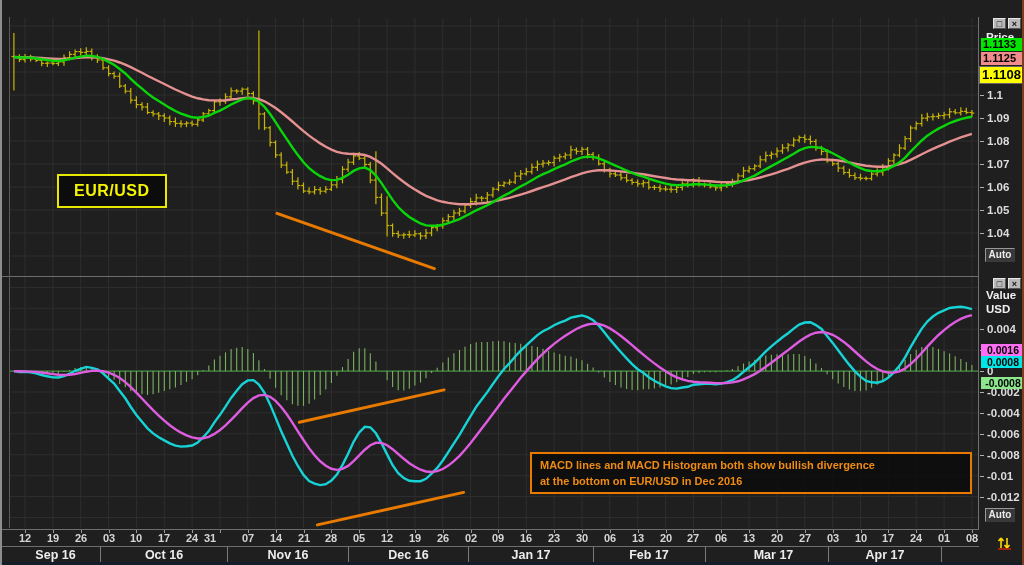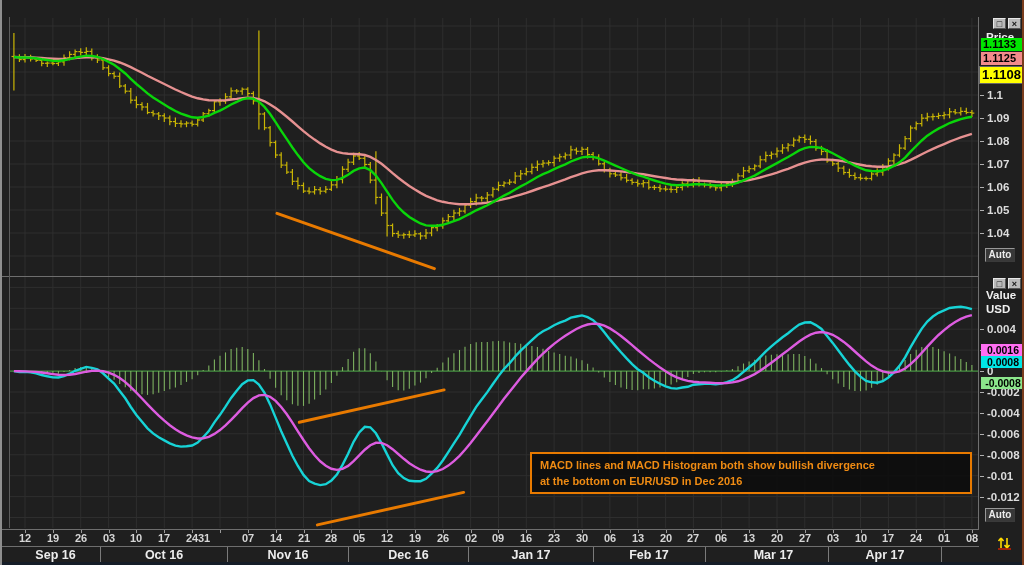--- a/index.html
+++ b/index.html
@@ -607,20 +607,21 @@
         <line x1="963.9" y1="94.4" x2="966.3" y2="94.4"></line>
         <line x1="966.3" y1="95.5" x2="968.7" y2="95.5"></line>
         <line x1="971.9" y1="92.9" x2="971.9" y2="99.9"></line>
         <line x1="969.5" y1="95.5" x2="971.9" y2="95.5"></line>
         <line x1="971.9" y1="96.1" x2="974.3" y2="96.1"></line>
       </g>
       <polyline points="13.9,40.0 19.4,40.2 25.0,40.2 30.6,40.3 36.1,40.6 41.7,41.0 47.3,41.4 52.9,41.7 58.4,42.0 64.0,41.9 69.6,41.6 75.1,41.0 80.7,40.6 86.3,40.2 91.8,40.2 97.4,40.4 103.0,41.2 108.6,42.3 114.1,43.6 119.7,45.5 125.3,47.6 130.8,50.2 136.4,53.0 142.0,55.7 147.5,58.7 153.1,61.5 158.7,64.3 164.3,67.0 169.8,69.8 175.4,72.5 181.0,75.0 186.5,77.3 192.1,79.6 197.7,81.3 203.2,82.4 208.8,83.3 214.4,83.4 220.0,83.4 225.5,83.2 231.1,82.5 236.7,81.9 242.2,81.1 247.8,80.8 253.4,81.0 258.9,82.2 264.5,84.3 270.1,87.4 275.6,91.1 281.2,95.3 286.8,99.8 292.4,104.5 297.9,109.3 303.5,114.1 309.1,118.6 314.6,122.6 320.2,126.4 325.8,129.8 331.4,132.6 336.9,134.8 342.5,136.1 348.1,136.8 353.6,137.0 359.2,137.3 364.8,138.0 370.3,139.9 375.9,142.9 381.5,146.8 387.1,151.4 392.6,156.2 398.2,160.8 403.8,165.0 409.3,168.9 414.9,172.5 420.5,175.9 426.0,178.9 431.6,181.2 437.2,183.3 442.8,184.8 448.3,185.9 453.9,186.6 459.5,187.2 465.0,187.3 470.6,187.1 476.2,186.6 481.7,186.2 487.3,185.6 492.9,184.6 498.5,183.4 504.0,182.1 509.6,180.9 515.2,179.2 520.7,177.6 526.3,175.9 531.9,174.0 537.4,172.0 543.0,170.1 548.6,168.3 554.1,166.3 559.7,164.3 565.3,162.4 570.9,160.2 576.4,158.3 582.0,156.3 587.6,154.9 593.1,153.9 598.7,153.3 604.3,153.3 609.9,153.5 615.4,153.9 621.0,154.4 626.6,155.0 632.1,155.8 637.7,156.6 643.3,157.3 648.8,158.3 654.4,159.2 660.0,160.1 665.6,161.0 671.1,161.9 676.7,162.5 682.3,162.8 687.8,163.2 693.4,163.3 699.0,163.6 704.5,163.9 710.1,164.3 715.7,164.8 721.3,165.1 726.8,165.2 732.4,165.2 738.0,164.7 743.5,163.9 749.1,163.0 754.7,161.9 760.2,160.5 765.8,158.9 771.4,157.3 777.0,155.6 782.5,153.7 788.1,151.8 793.7,149.7 799.2,147.5 804.8,145.7 810.4,144.1 815.9,143.1 821.5,142.5 827.1,142.6 832.7,142.9 838.2,143.5 843.8,144.4 849.4,145.4 854.9,146.6 860.5,147.7 866.1,148.7 871.6,149.3 877.2,149.7 882.8,149.8 888.4,149.4 893.9,148.5 899.5,147.2 905.1,145.3 910.6,142.8 916.2,140.1 921.8,137.2 927.3,134.5 932.9,131.9 938.5,129.4 944.1,127.1 949.6,124.7 955.2,122.5 960.8,120.4 966.3,118.6 971.9,116.9" fill="none" stroke="#e69191" stroke-width="2.4"></polyline>
       <polyline points="13.9,40.0 19.4,40.5 25.0,40.4 30.6,40.7 36.1,41.3 41.7,42.3 47.3,43.0 52.9,43.7 58.4,44.0 64.0,43.3 69.6,42.1 75.1,40.6 80.7,39.6 86.3,38.6 91.8,39.0 97.4,39.8 103.0,42.0 108.6,44.9 114.1,47.8 119.7,52.0 125.3,56.5 130.8,61.8 136.4,67.0 142.0,71.6 147.5,76.4 153.1,80.5 158.7,84.1 164.3,87.5 169.8,90.9 175.4,94.0 181.0,96.6 186.5,98.5 192.1,100.3 197.7,100.8 203.2,100.0 208.8,98.7 214.4,95.9 220.0,93.6 225.5,90.8 231.1,87.5 236.7,84.8 242.2,82.3 247.8,81.1 253.4,81.7 258.9,84.7 264.5,89.9 270.1,97.0 275.6,105.2 281.2,113.8 286.8,122.1 292.4,130.5 297.9,138.1 303.5,145.3 309.1,151.2 314.6,155.5 320.2,159.2 325.8,161.8 331.4,163.1 336.9,162.9 342.5,160.8 348.1,157.7 353.6,153.9 359.2,151.4 364.8,150.6 370.3,153.1 375.9,158.6 381.5,166.1 387.1,174.6 392.6,182.9 398.2,190.0 403.8,195.5 409.3,200.0 414.9,203.4 420.5,206.5 426.0,208.4 431.6,208.8 437.2,208.8 442.8,207.8 448.3,206.2 453.9,204.1 459.5,202.1 465.0,199.3 470.6,196.4 476.2,193.3 481.7,190.9 487.3,188.3 492.9,185.1 498.5,181.7 504.0,178.6 509.6,175.9 515.2,172.5 520.7,169.4 526.3,166.5 531.9,163.2 537.4,160.0 543.0,157.2 548.6,154.9 554.1,152.2 559.7,149.7 565.3,147.4 570.9,144.5 576.4,142.4 582.0,140.4 587.6,139.8 593.1,139.9 598.7,141.3 604.3,143.6 609.9,146.2 615.4,148.6 621.0,151.0 626.6,153.5 632.1,155.9 637.7,158.1 643.3,159.6 648.8,161.7 654.4,163.5 660.0,165.2 665.6,166.6 671.1,167.7 676.7,168.3 682.3,168.0 687.8,168.0 693.4,167.2 699.0,167.3 704.5,167.4 710.1,167.9 715.7,168.5 721.3,168.5 726.8,168.1 732.4,167.4 738.0,165.7 743.5,163.3 749.1,161.0 754.7,158.6 760.2,155.4 765.8,152.1 771.4,149.1 777.0,146.1 782.5,143.0 788.1,140.0 793.7,136.7 799.2,133.4 804.8,131.2 810.4,129.9 815.9,130.1 821.5,131.0 827.1,133.6 832.7,136.2 838.2,139.2 843.8,142.4 849.4,145.7 854.9,148.7 860.5,151.2 866.1,153.3 871.6,154.0 877.2,154.2 882.8,153.5 888.4,151.6 893.9,148.9 899.5,145.3 905.1,140.6 910.6,134.7 916.2,129.0 921.8,123.5 927.3,118.7 932.9,114.9 938.5,111.6 944.1,108.9 949.6,106.0 955.2,104.0 960.8,102.1 966.3,100.8 971.9,99.8" fill="none" stroke="#0ad50a" stroke-width="2.4"></polyline>
       <line x1="277.0" y1="196.4" x2="434.4" y2="251.6" stroke="#e87a00" stroke-width="3" stroke-linecap="round"></line>
     </svg>
+  <div class="badge-instrument">EUR/USD</div>
 
   <svg id="macd-svg" width="979" height="252">
       <g stroke="#2e2e2e" stroke-width="1">
         <line x1="25.0" y1="0" x2="25.0" y2="251"></line>
         <line x1="52.9" y1="0" x2="52.9" y2="251"></line>
         <line x1="80.7" y1="0" x2="80.7" y2="251"></line>
         <line x1="108.6" y1="0" x2="108.6" y2="251"></line>
         <line x1="136.4" y1="0" x2="136.4" y2="251"></line>
         <line x1="164.3" y1="0" x2="164.3" y2="251"></line>
         <line x1="192.1" y1="0" x2="192.1" y2="251"></line>
@@ -953,21 +954,21 @@
       <div class="dlabel" style="left: 81px;">26</div>
       <div class="dtick" style="left: 109px;"></div>
       <div class="dlabel" style="left: 109px;">03</div>
       <div class="dtick" style="left: 136px;"></div>
       <div class="dlabel" style="left: 136px;">10</div>
       <div class="dtick" style="left: 164px;"></div>
       <div class="dlabel" style="left: 164px;">17</div>
       <div class="dtick" style="left: 192px;"></div>
       <div class="dlabel" style="left: 192px;">24</div>
       <div class="dtick" style="left: 220px;"></div>
-      <div class="dlabel" style="left: 204px;">31</div>
+      <div class="dlabel" style="left: 210px;">31</div>
       <div class="dtick" style="left: 248px;"></div>
       <div class="dlabel" style="left: 248px;">07</div>
       <div class="dtick" style="left: 276px;"></div>
       <div class="dlabel" style="left: 276px;">14</div>
       <div class="dtick" style="left: 304px;"></div>
       <div class="dlabel" style="left: 304px;">21</div>
       <div class="dtick" style="left: 331px;"></div>
       <div class="dlabel" style="left: 331px;">28</div>
       <div class="dtick" style="left: 359px;"></div>
       <div class="dlabel" style="left: 359px; text-align: right;">05</div>

